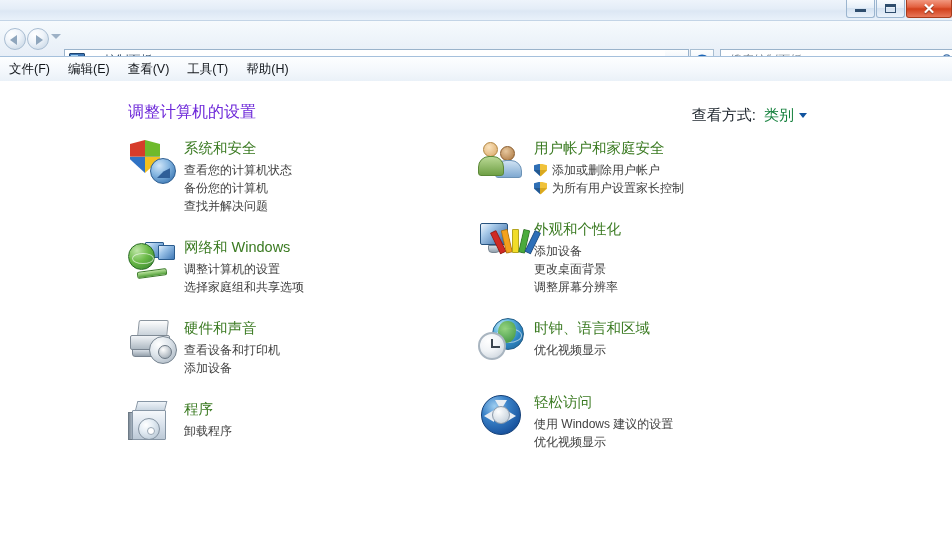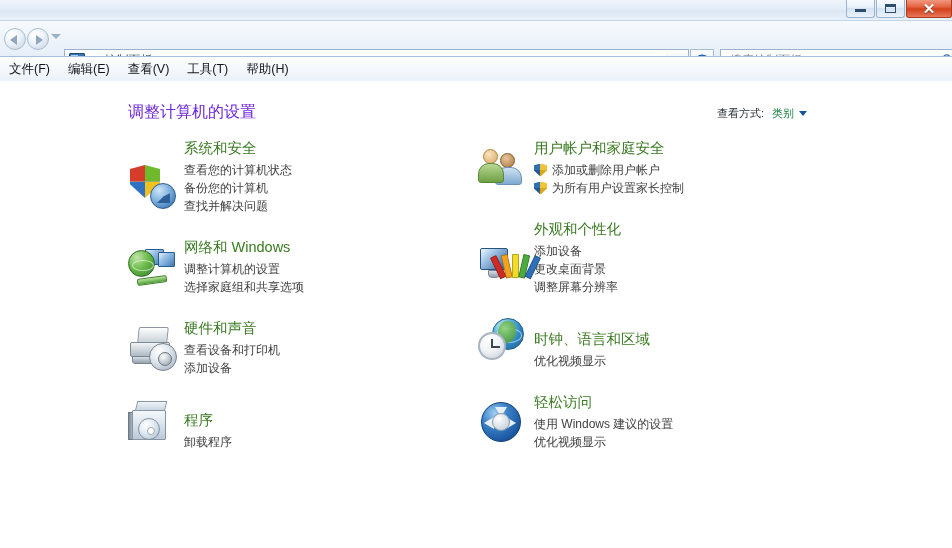--- a/index.html
+++ b/index.html
@@ -239,21 +239,21 @@
     left: 128px; top: 20px;
     font-size: 16px;
     color: #6d28d9;
     white-space: nowrap;
   }
   .viewby {
     position: absolute;
     right: 145px; top: 24px;
     display: flex;
     align-items: center;
-    font-size: 11px;
+    font-size: 15px;
     white-space: nowrap;
   }
   .viewby-label { color: #232b33; }
   .viewby-value {
     color: #15803d;
     margin-left: 8px;
     cursor: pointer;
   }
   .viewby-caret {
     margin-left: 5px;
@@ -273,21 +273,20 @@
     position: absolute;
     top: 0;
     width: 360px;
   }
   .cat-col.left  { left: 128px; }
   .cat-col.right { left: 478px; }
 
   .category {
     display: flex;
     margin-bottom: 22px;
-    align-items: flex-end;
   }
   .cat-icon {
     width: 56px;
     flex: none;
     position: relative;
     height: 52px;
   }
   .cat-body { padding-top: 1px; }
   .cat-title {
     font-size: 14.5px;

